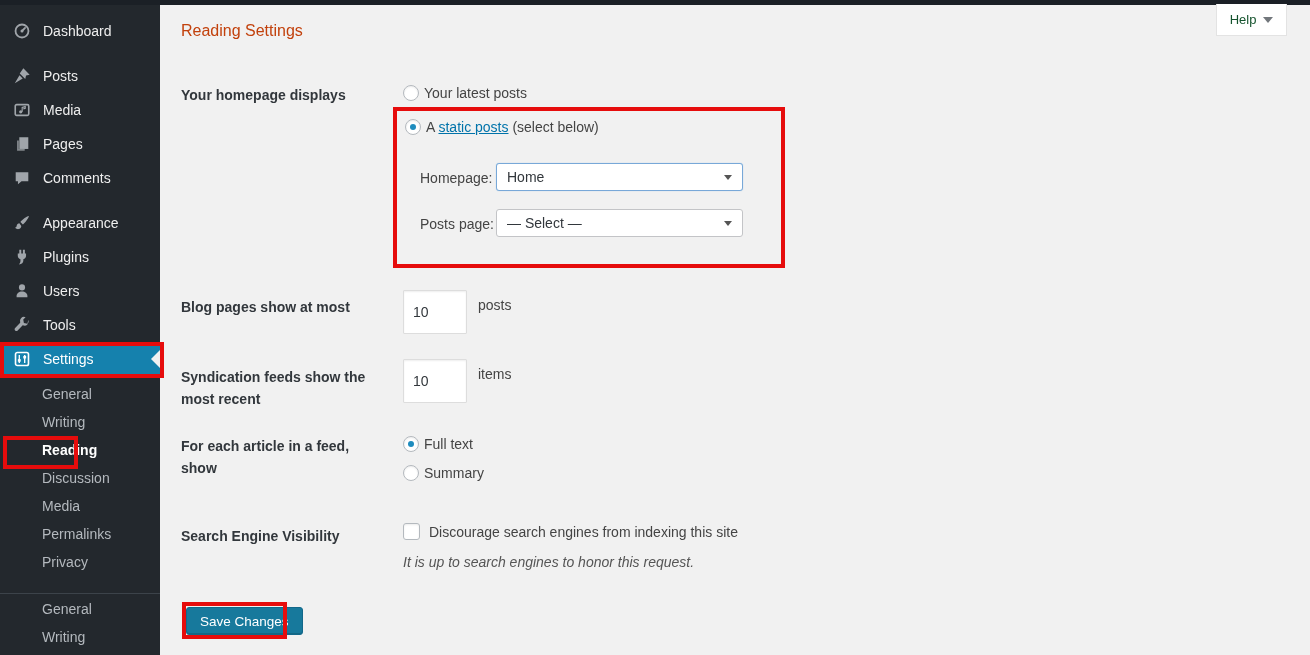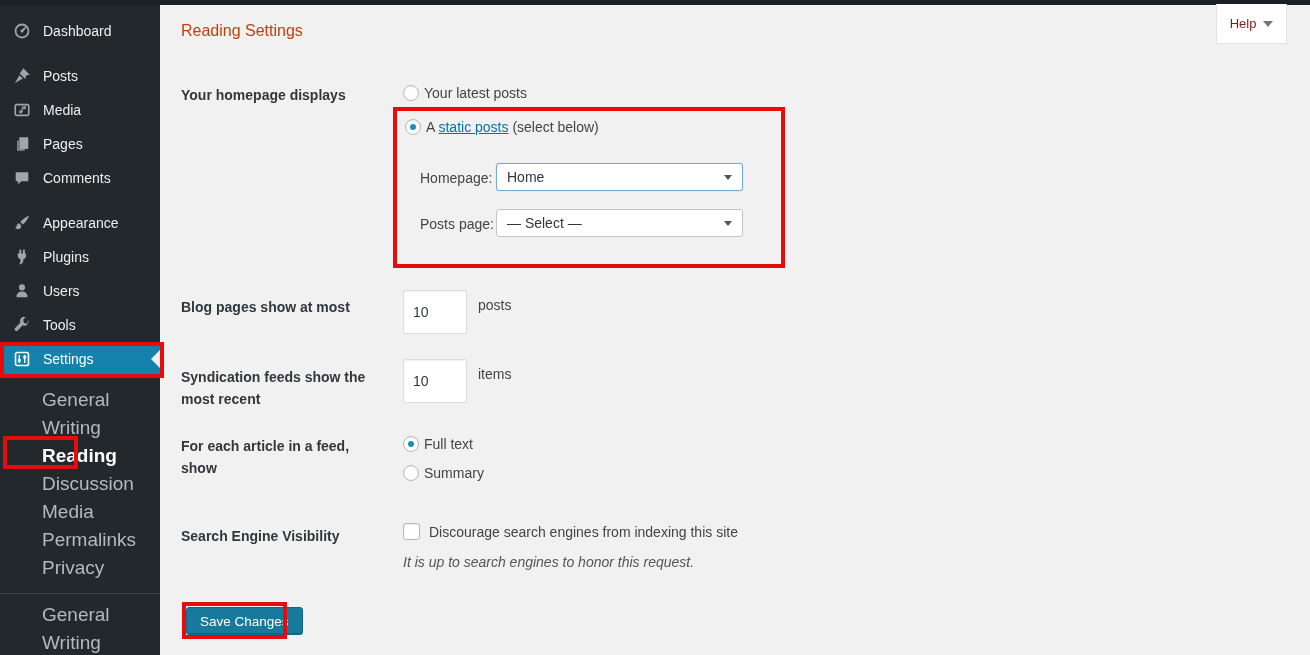--- a/index.html
+++ b/index.html
@@ -10,28 +10,28 @@
   
   .topbar { position:absolute; left:0; top:0; width:1310px; height:5px; background:#1b2026; }
 
   
   .sidebar { position:absolute; left:0; top:5px; width:160px; height:650px; background:#23282d;padding-left:18px; }
   .mi { position:absolute; left:0; width:160px; height:34px; display:flex; align-items:center; color:#eeeeee; font-size:14px; cursor:pointer; }
   .mi .ic { width:18px; height:18px; margin-left:13px; margin-right:12px; flex:0 0 18px; display:flex; align-items:center; justify-content:center; }
   .mi.active { background:#1581ad; color:#ffffff; }
   .mi.active .arrow { position:absolute; right:0; top:50%; margin-top:-9px; width:0; height:0;
       border-top:9px solid transparent; border-bottom:9px solid transparent; border-right:9px solid #f1f1f1; }
-  .smi { position:absolute; left:0; width:160px; height:28px; display:flex; align-items:center; padding-left:42px; color:#b4b9be; font-size:19px; cursor:pointer; }
+  .smi { position:absolute; left:0; width:160px; height:28px; display:flex; align-items:flex-start; padding-left:42px; color:#b4b9be; font-size:14px; cursor:pointer; }
   .smi.current { color:#ffffff; font-weight:bold; }
   .side-divider { position:absolute; left:0; top:588px; width:160px; height:1px; background:#3c434a; }
 
   
-  .help-tab { position:absolute; left:1216px; top:4px; width:71px; height:40px; background:#ffffff;
+  .help-tab { position:absolute; left:1216px; top:4px; width:71px; height:32px; background:#ffffff;
       border:1px solid #e3e3e3; border-top:none; display:flex; align-items:center; justify-content:center;
-      gap:7px; color:#7f1d1d; font-size:13px; cursor:pointer; }
+      gap:7px; color:#14532d; font-size:13px; cursor:pointer; }
   .help-tab .caret { width:0; height:0; border-left:5px solid transparent; border-right:5px solid transparent; border-top:6px solid #72777c; }
 
   
   .title { position:absolute; left:181px; top:22px; font-size:16px; font-weight:400; color:#c2410c; }
   .row-label { position:absolute; left:181px; width:195px; font-size:14px; font-weight:bold; color:#32373c; line-height:1.6; }
   .ctl-text { font-size:14px; color:#444; }
 
   .radio-row { position:absolute; display:flex; align-items:flex-end; gap:5px; }
   .radio { width:16px; height:16px; border-radius:50%; background:#fff; border:1px solid #b4b9be; flex:0 0 16px; position:relative; cursor:pointer; box-shadow:inset 0 1px 2px rgba(0,0,0,.08); }
   .radio.checked::after { content:""; position:absolute; left:4px; top:4px; width:6px; height:6px; border-radius:50%; background:#1e8cbe; }

